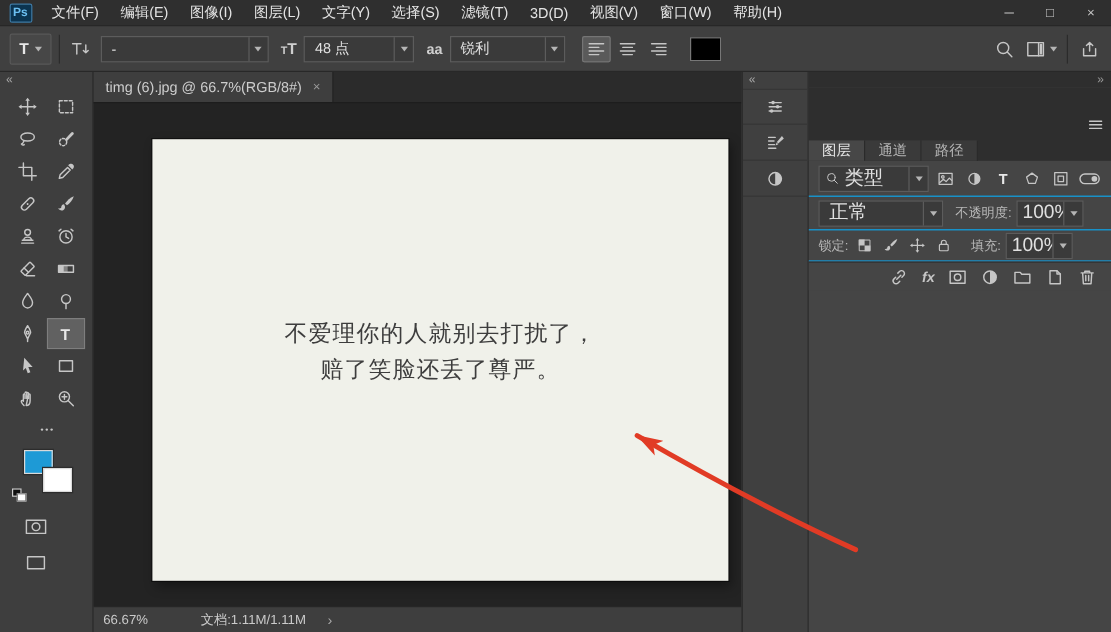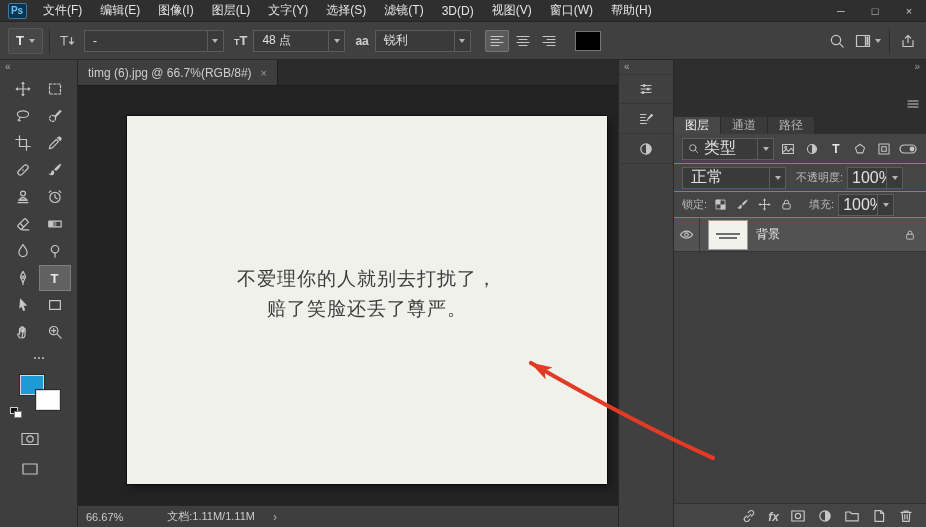--- a/index.html
+++ b/index.html
@@ -515,41 +515,20 @@
             </svg>
         </button>
         <span class="rp-label" style="margin-left:10px">填充:</span>
         <div class="combo w56">
           <span class="combo-val" style="padding:0 4px">100%</span>
           <span class="combo-arrow">
               <span class="caret"></span>
             </span>
         </div>
       </div>
-      <div class="rp-layers">
-        <div class="layer-row selected">
-          <span class="eye">
-            <svg class="ic" width="15" height="15" viewBox="0 0 16 16">
-                <path d="M1.5 8.2S4.2 4.4 8 4.4s6.5 3.8 6.5 3.8-2.7 3.8-6.5 3.8S1.5 8.2 1.5 8.2z"></path>
-                <circle cx="8" cy="8.2" r="1.9"></circle>
-              </svg>
-          </span>
-          <span class="thumb">
-              <i class="tline"></i>
-              <i class="tline short"></i>
-            </span>
-          <span class="layer-name">背景</span>
-          <span class="layer-lock">
-            <svg class="ic" width="12" height="12" viewBox="0 0 16 16">
-                <rect x="3.5" y="7" width="9" height="6.5" rx="1"></rect>
-                <path d="M5.5 7V5.2a2.5 2.5 0 0 1 5 0V7"></path>
-              </svg>
-          </span>
-        </div>
-      </div>
       <div class="rp-bottom">
         <button>
           <svg class="ic" width="16" height="16" viewBox="0 0 16 16">
               <path d="M6.3 9.7l3.4-3.4"></path>
               <path d="M7.2 4.6l1.4-1.4a2.4 2.4 0 0 1 3.4 3.4L10.6 8"></path>
               <path d="M8.8 11.4l-1.4 1.4a2.4 2.4 0 0 1-3.4-3.4L5.4 8"></path>
             </svg>
         </button>
         <button>
           <span class="fx-glyph">fx</span>

